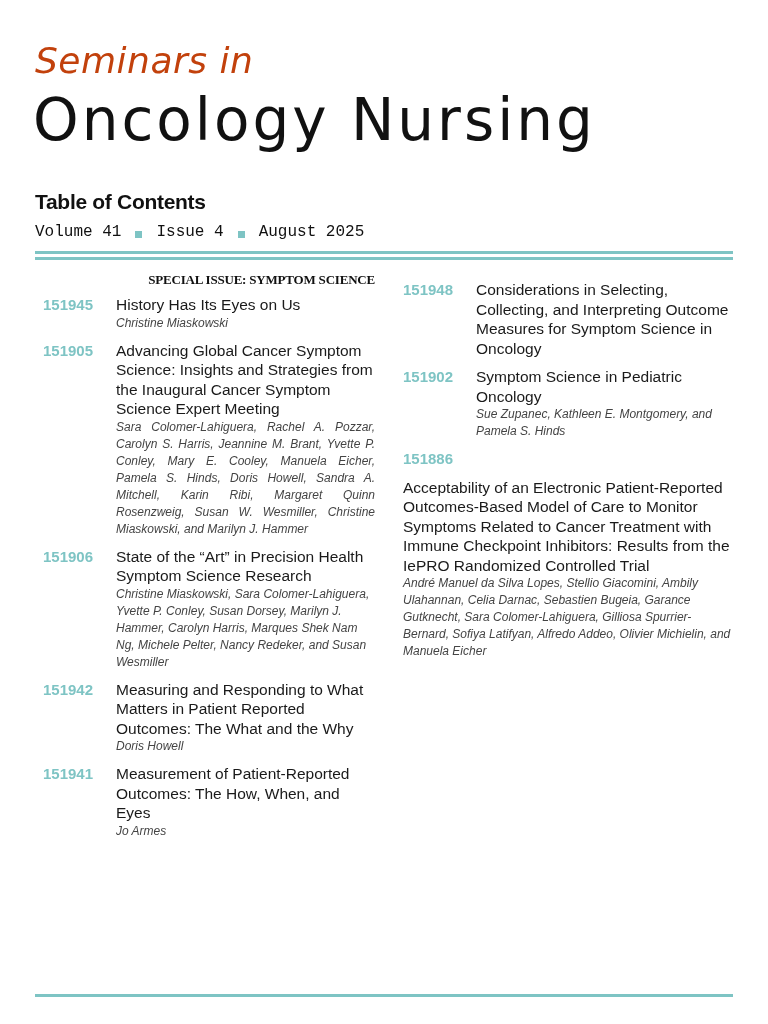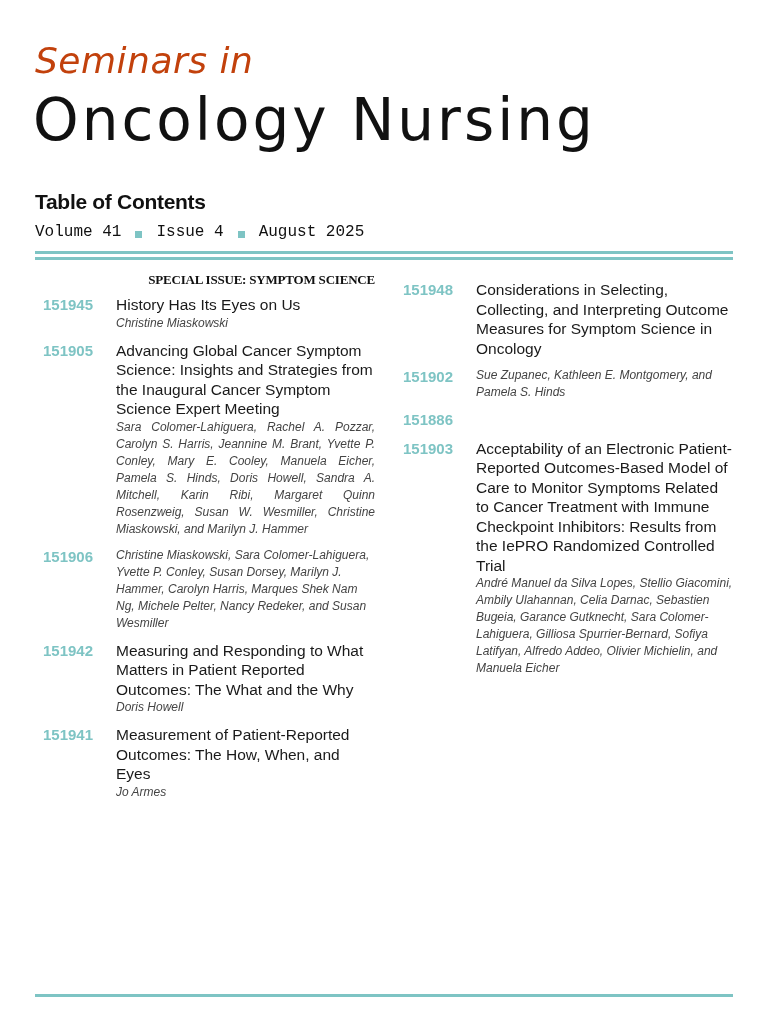--- a/index.html
+++ b/index.html
@@ -53,20 +53,21 @@
       <div class="entry">
         <div class="entry-num">151905</div>
         <div class="entry-body">
           <div class="entry-title">Advancing Global Cancer Symptom Science: Insights and Strategies from the Inaugural Cancer Symptom Science Expert Meeting</div>
           <div class="entry-authors justify">Sara Colomer-Lahiguera, Rachel A. Pozzar, Carolyn S. Harris, Jeannine M. Brant, Yvette P. Conley, Mary E. Cooley, Manuela Eicher, Pamela S. Hinds, Doris Howell, Sandra A. Mitchell, Karin Ribi, Margaret Quinn Rosenzweig, Susan W. Wesmiller, Christine Miaskowski, and Marilyn J. Hammer</div>
         </div>
       </div>
       <div class="entry">
         <div class="entry-num">151906</div>
         <div class="entry-body">
+          <div class="entry-title">State of the “Art” in Precision Health Symptom Science Research</div>
           <div class="entry-authors">Christine Miaskowski, Sara Colomer-Lahiguera, Yvette P. Conley, Susan Dorsey, Marilyn J. Hammer, Carolyn Harris, Marques Shek Nam Ng, Michele Pelter, Nancy Redeker, and Susan Wesmiller</div>
         </div>
       </div>
       <div class="entry">
         <div class="entry-num">151942</div>
         <div class="entry-body">
           <div class="entry-title">Measuring and Responding to What Matters in Patient Reported Outcomes: The What and the Why</div>
           <div class="entry-authors">Doris Howell</div>
         </div>
       </div>
@@ -84,28 +85,28 @@
   <div id="right-entries">
       <div class="entry">
         <div class="entry-num">151948</div>
         <div class="entry-body">
           <div class="entry-title">Considerations in Selecting, Collecting, and Interpreting Outcome Measures for Symptom Science in Oncology</div>
         </div>
       </div>
       <div class="entry">
         <div class="entry-num">151902</div>
         <div class="entry-body">
+          <div class="entry-title">Symptom Science in Pediatric Oncology</div>
           <div class="entry-authors">Sue Zupanec, Kathleen E. Montgomery, and Pamela S. Hinds</div>
         </div>
       </div>
       <div class="entry">
         <div class="entry-num">151886</div>
       </div>
       <div class="entry">
-        <div class="entry-num">151903</div>
         <div class="entry-body">
           <div class="entry-title">Acceptability of an Electronic Patient-Reported Outcomes-Based Model of Care to Monitor Symptoms Related to Cancer Treatment with Immune Checkpoint Inhibitors: Results from the IePRO Randomized Controlled Trial</div>
           <div class="entry-authors">André Manuel da Silva Lopes, Stellio Giacomini, Ambily Ulahannan, Celia Darnac, Sebastien Bugeia, Garance Gutknecht, Sara Colomer-Lahiguera, Gilliosa Spurrier-Bernard, Sofiya Latifyan, Alfredo Addeo, Olivier Michielin, and Manuela Eicher</div>
         </div>
       </div>
     </div>
 </div>
 
 <div class="rule-bottom"></div>
 

